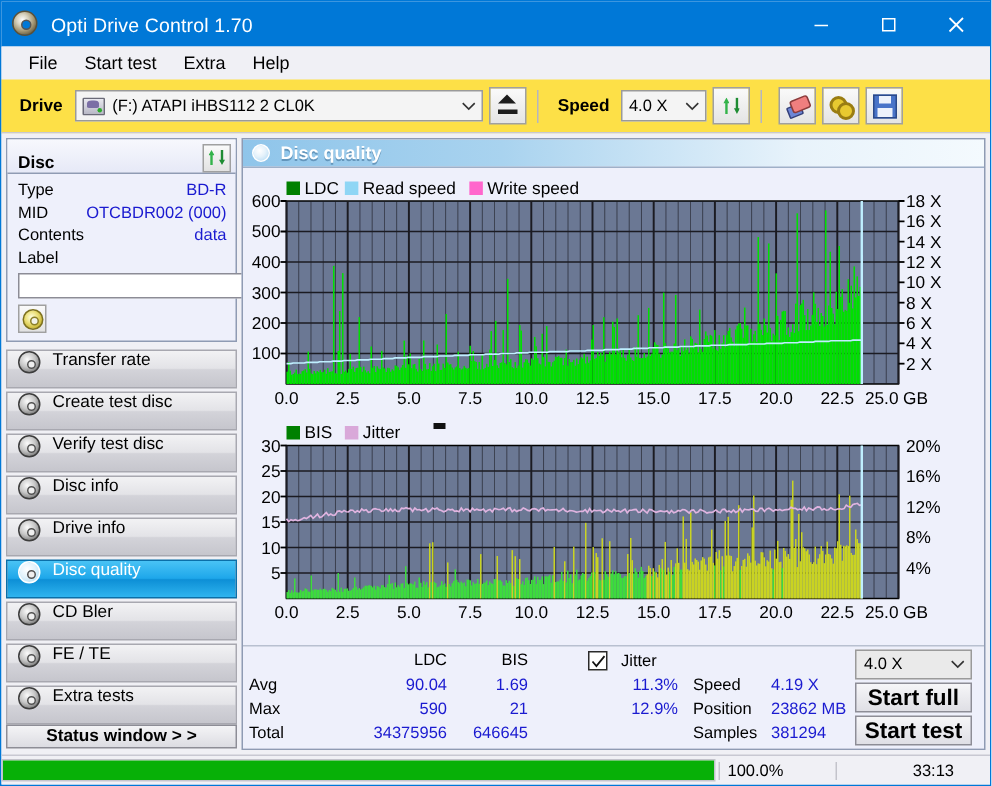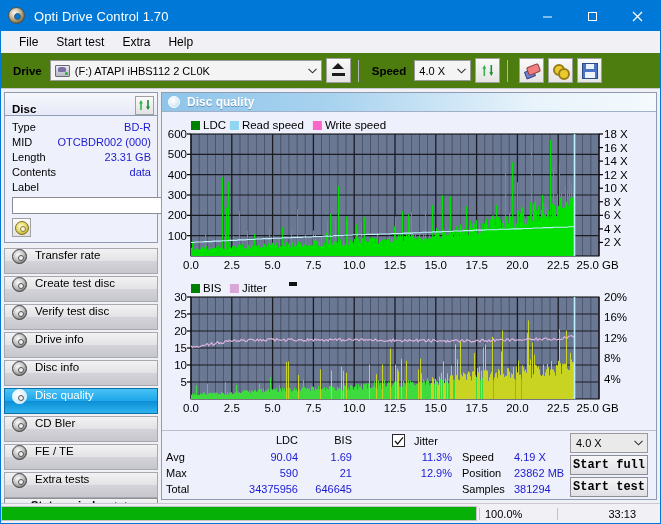--- a/index.html
+++ b/index.html
@@ -60,21 +60,21 @@
   .menubar {
     height: 22px; background: #f0f0f5;
     display: flex; align-items: center;
     padding-left: 9px; flex: 0 0 22px;
     font-size: 12px;
   }
   .menuitem { padding: 2px 9px; color: #000; }
   
   .toolbar {
     flex: 0 0 35px; height: 35px;
-    background: #4d7c0f;
+    background: #fde047;
     display: flex; align-items: center;
     padding: 0 6px; gap: 0px;
     border-bottom: 1px solid #c8c8d2;
   }
   .tb-label { font-weight: bold; font-size: 11.5px; margin: 0 8px 0 6px; }
   .combo {
     height: 21px; background: #f4f4f4;
     border: 1px solid #9a9a9a;
     display: flex; align-items: center;
     box-sizing: border-box;
@@ -237,21 +237,21 @@
   .chk {
     width:13px;height:13px;border:1px solid #2a2a2a;background:#fff;
     display:flex;align-items:center;justify-content:center;
     box-sizing:border-box;
   }
   .chk svg{display:block;}
   .btn-std {
     border:1px solid #8d8d96;
     background: linear-gradient(#f6f6f8,#dfdfe5);
     display:flex;align-items:center;justify-content:center;
-    font-size:12px; box-sizing:border-box; font-weight:bold;font-family:Liberation Mono, monospace;
+    font-size:15px; box-sizing:border-box; font-weight:bold;
   }
   .combo-sm {
     height:20px; width:78px; background:#eaeaea;
     border:1px solid #9a9a9a; display:flex;align-items:center;
     box-sizing:border-box; font-size:11px;
   }
   .combo-sm .cval{flex:1 1 auto;padding-left:5px;}
   .combo-sm .carrow{width:18px;text-align:center;font-size:9px;color:#333;}
   
   .statusbar {
@@ -375,24 +375,20 @@
         <div class="disc-rows">
           <div class="drow">
             <span class="k">Type</span>
             <span class="v">BD-R</span>
           </div>
           <div class="drow">
             <span class="k">MID</span>
             <span class="v">OTCBDR002 (000)</span>
           </div>
           <div class="drow">
-            <span class="k">Length</span>
-            <span class="v">23.31 GB</span>
-          </div>
-          <div class="drow">
             <span class="k">Contents</span>
             <span class="v">data</span>
           </div>
           <div class="label-row">
             <span class="k">Label</span>
             <input class="label-input" type="text" placeholder="" style="">
             <div class="mini-btn">
               <div class="disc-btn-ico"></div>
             </div>
           </div>
@@ -407,25 +403,25 @@
         <div class="navbtn">
           <span class="nav-ico"></span>
           <span>Create test disc</span>
         </div>
         <div class="navbtn">
           <span class="nav-ico"></span>
           <span>Verify test disc</span>
         </div>
         <div class="navbtn">
           <span class="nav-ico"></span>
-          <span>Drive info</span>
+          <span>Disc info</span>
         </div>
         <div class="navbtn">
           <span class="nav-ico"></span>
-          <span>Disc info</span>
+          <span>Drive info</span>
         </div>
         <div class="navbtn active">
           <span class="nav-ico"></span>
           <span>Disc quality</span>
         </div>
         <div class="navbtn">
           <span class="nav-ico"></span>
           <span>CD Bler</span>
         </div>
         <div class="navbtn">

